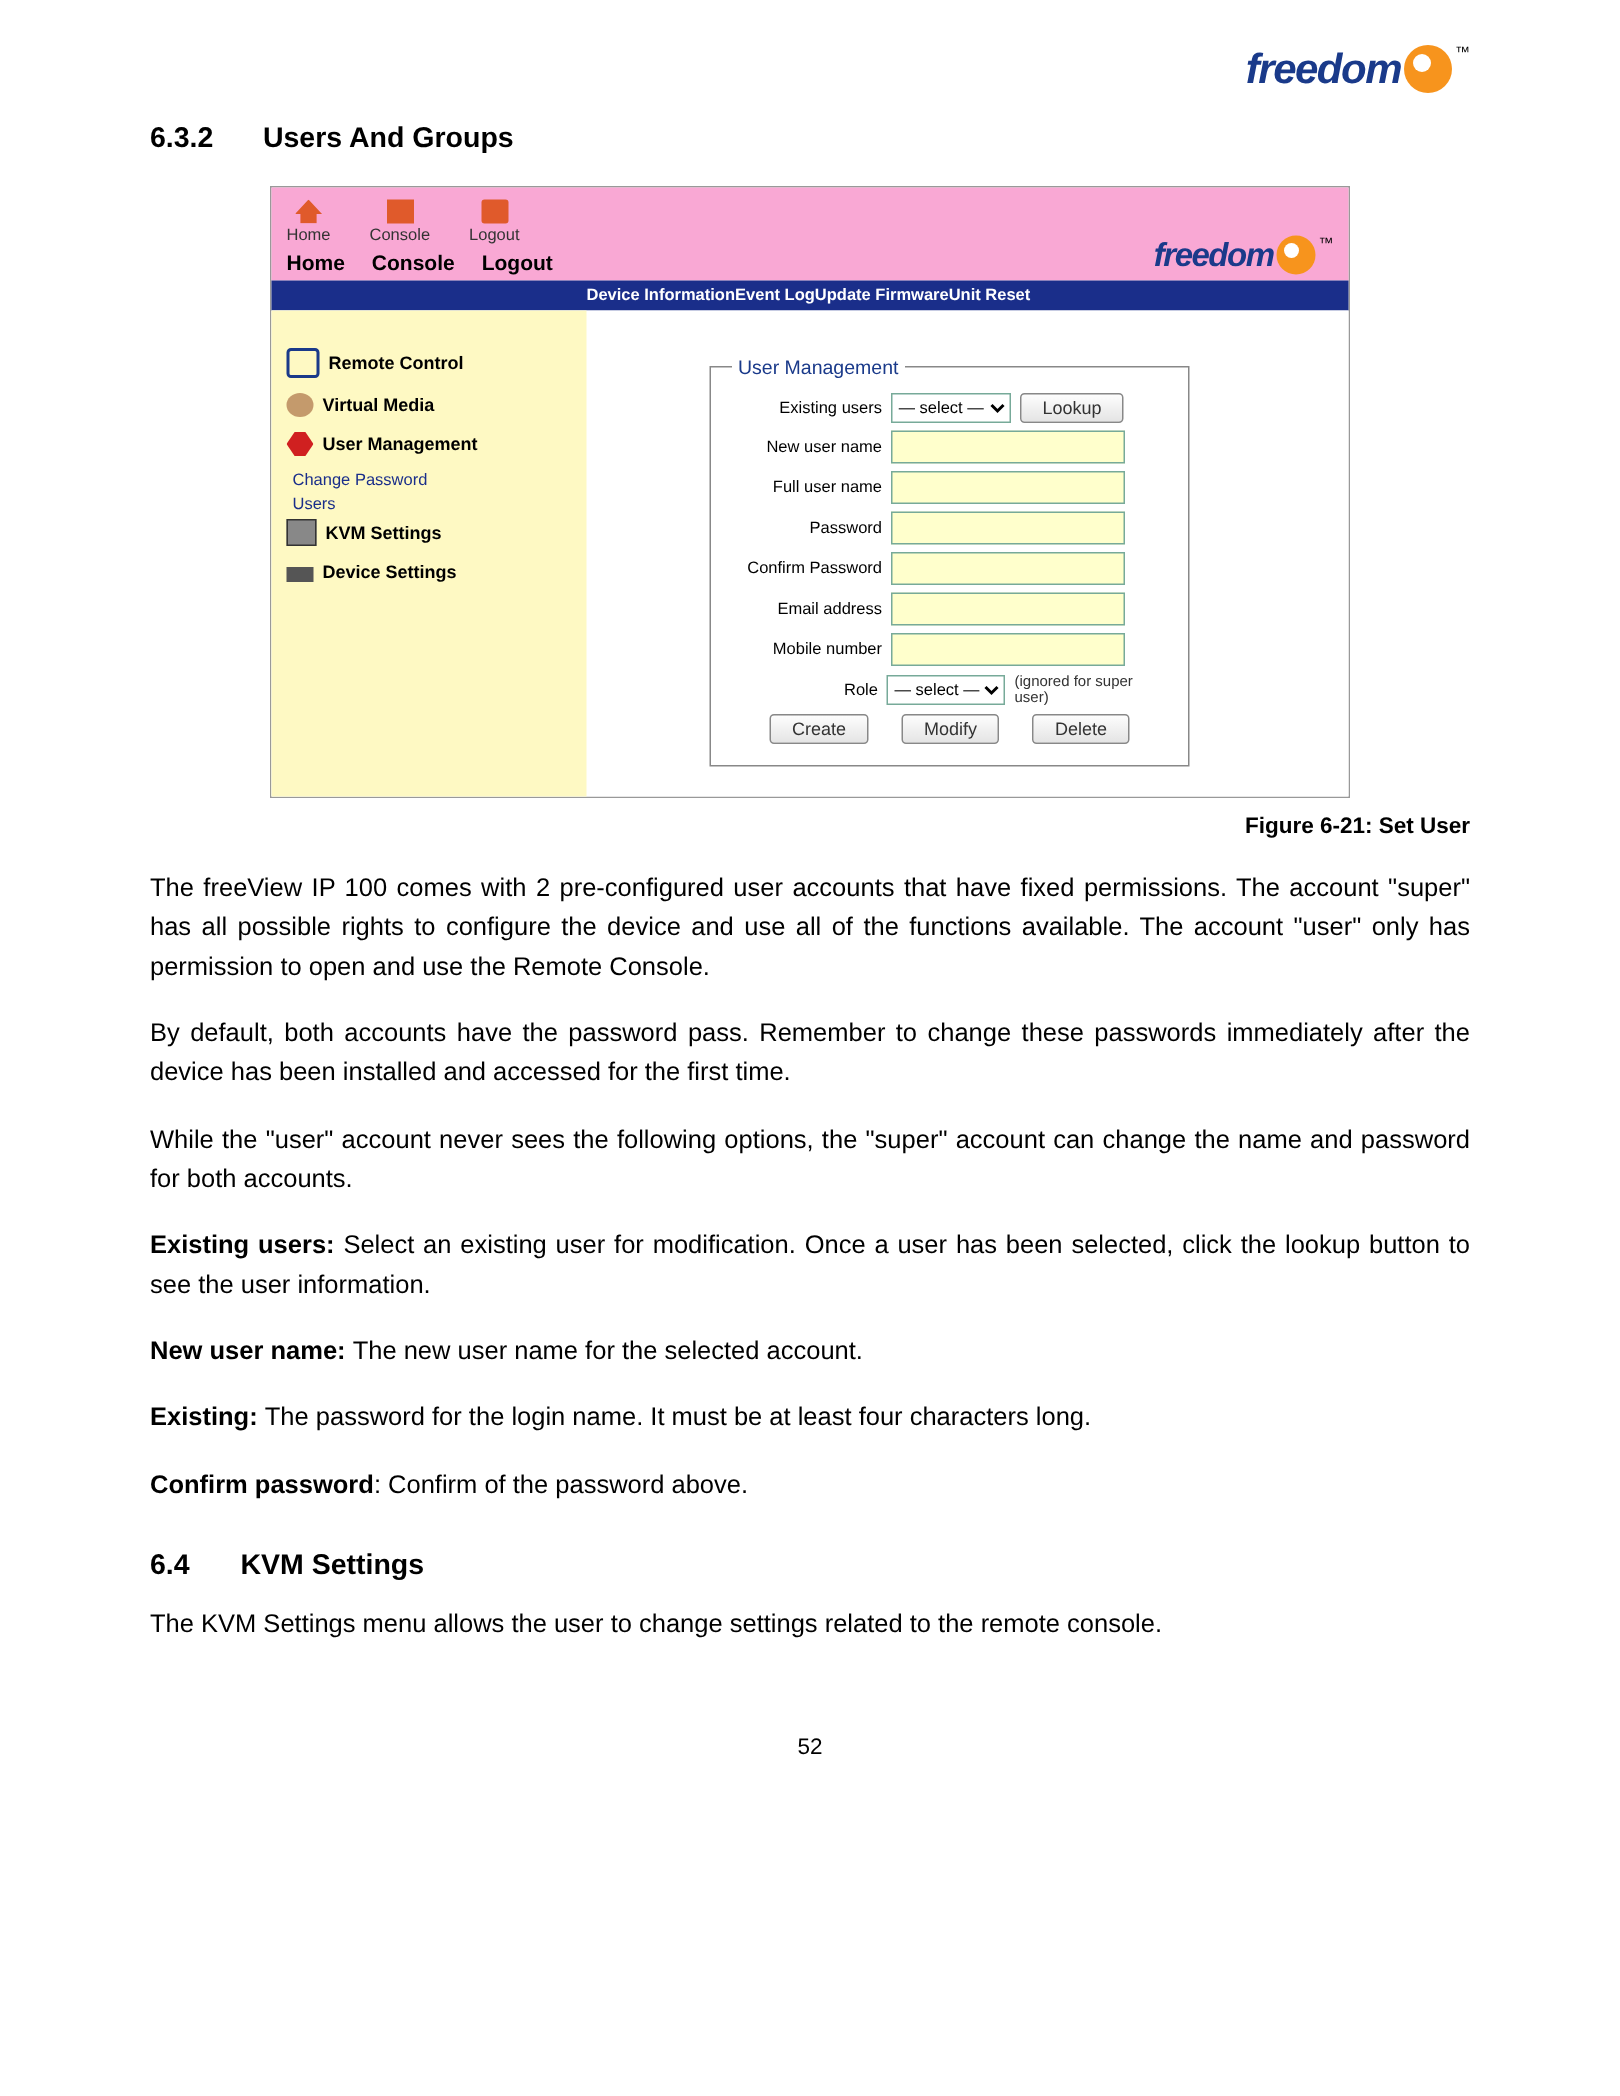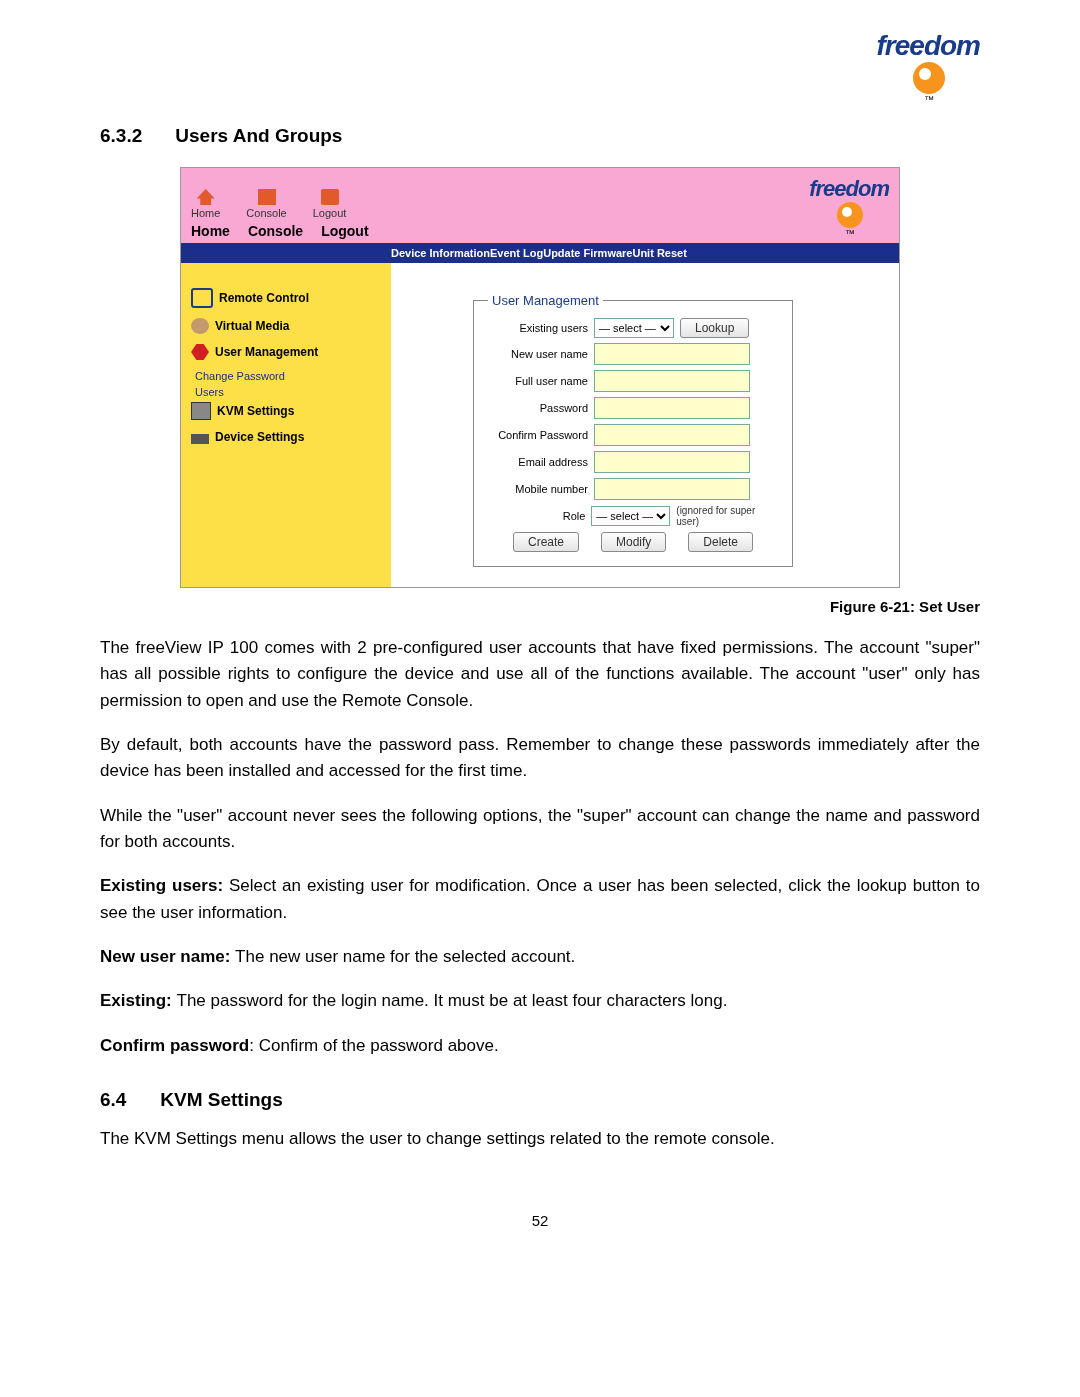--- a/index.html
+++ b/index.html
@@ -12,21 +12,21 @@
   }
   .page {
     padding: 30px 100px 60px 100px;
     box-sizing: border-box;
   }
   .top-logo {
     display: flex;
     justify-content: flex-end;
     margin-bottom: 20px;
   }
-  .logo-wrapper { display:flex; align-items:center;flex-direction:column; }
+  .logo-wrapper { display:flex; align-items:flex-start; }
   .logo-text {
     font-family: Arial, sans-serif;
     font-weight: bold;
     font-style: italic;
     color: #1a3a8a;
     font-size: 28px;
     letter-spacing: -1px;
   }
   .logo-9 {
     display:inline-block;
@@ -106,21 +106,21 @@
     background:#1a2e8a;
     color:#fff;
     font-size:11px;
     font-weight:bold;
     padding:4px 0 4px 210px;
     display:flex;
   }
   .ss-body { display:flex; background:#fff; min-height:320px;}
   .ss-sidebar {
     width:190px;
-    background:#fde047;
+    background:#fef9c3;
     padding:25px 10px 10px 10px;
     font-size:12px;
   }
   .ss-side-item{
     display:flex; align-items:center;
     font-weight:bold; color:#000;
     margin-bottom:10px;
     gap:6px;
   }
   .ss-side-sub{

